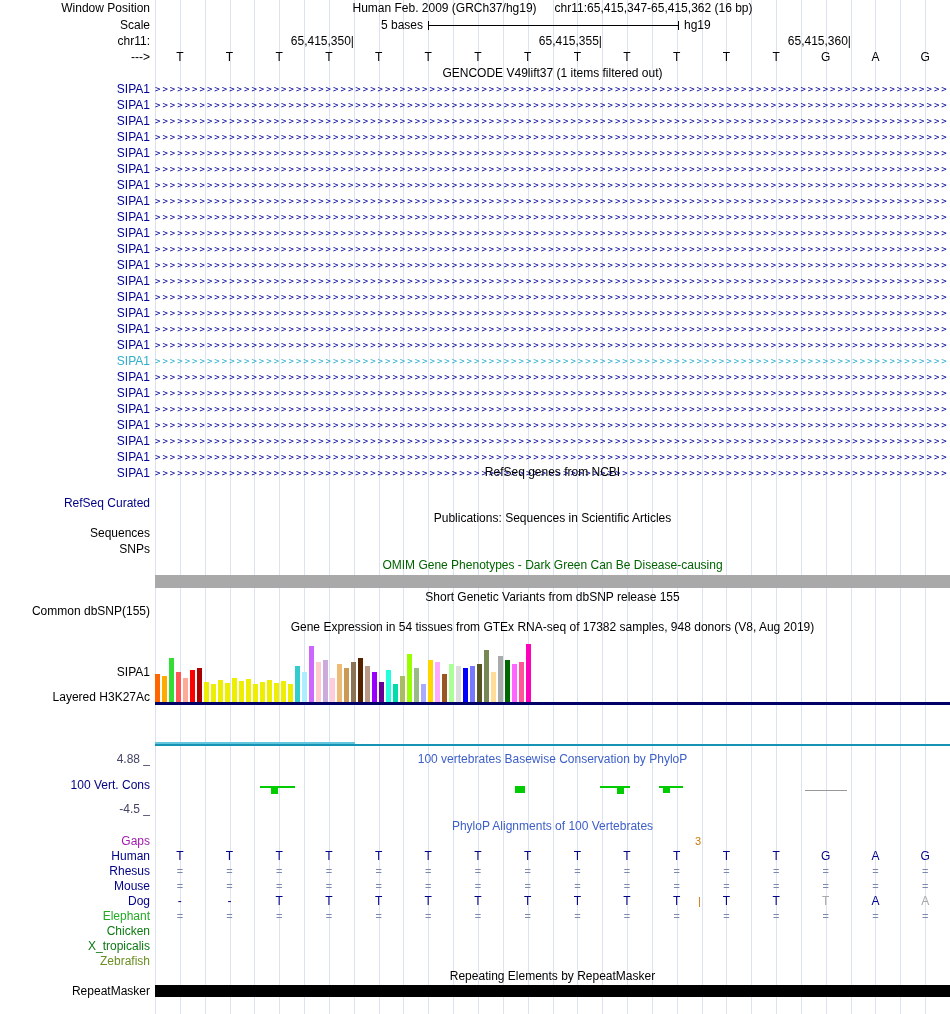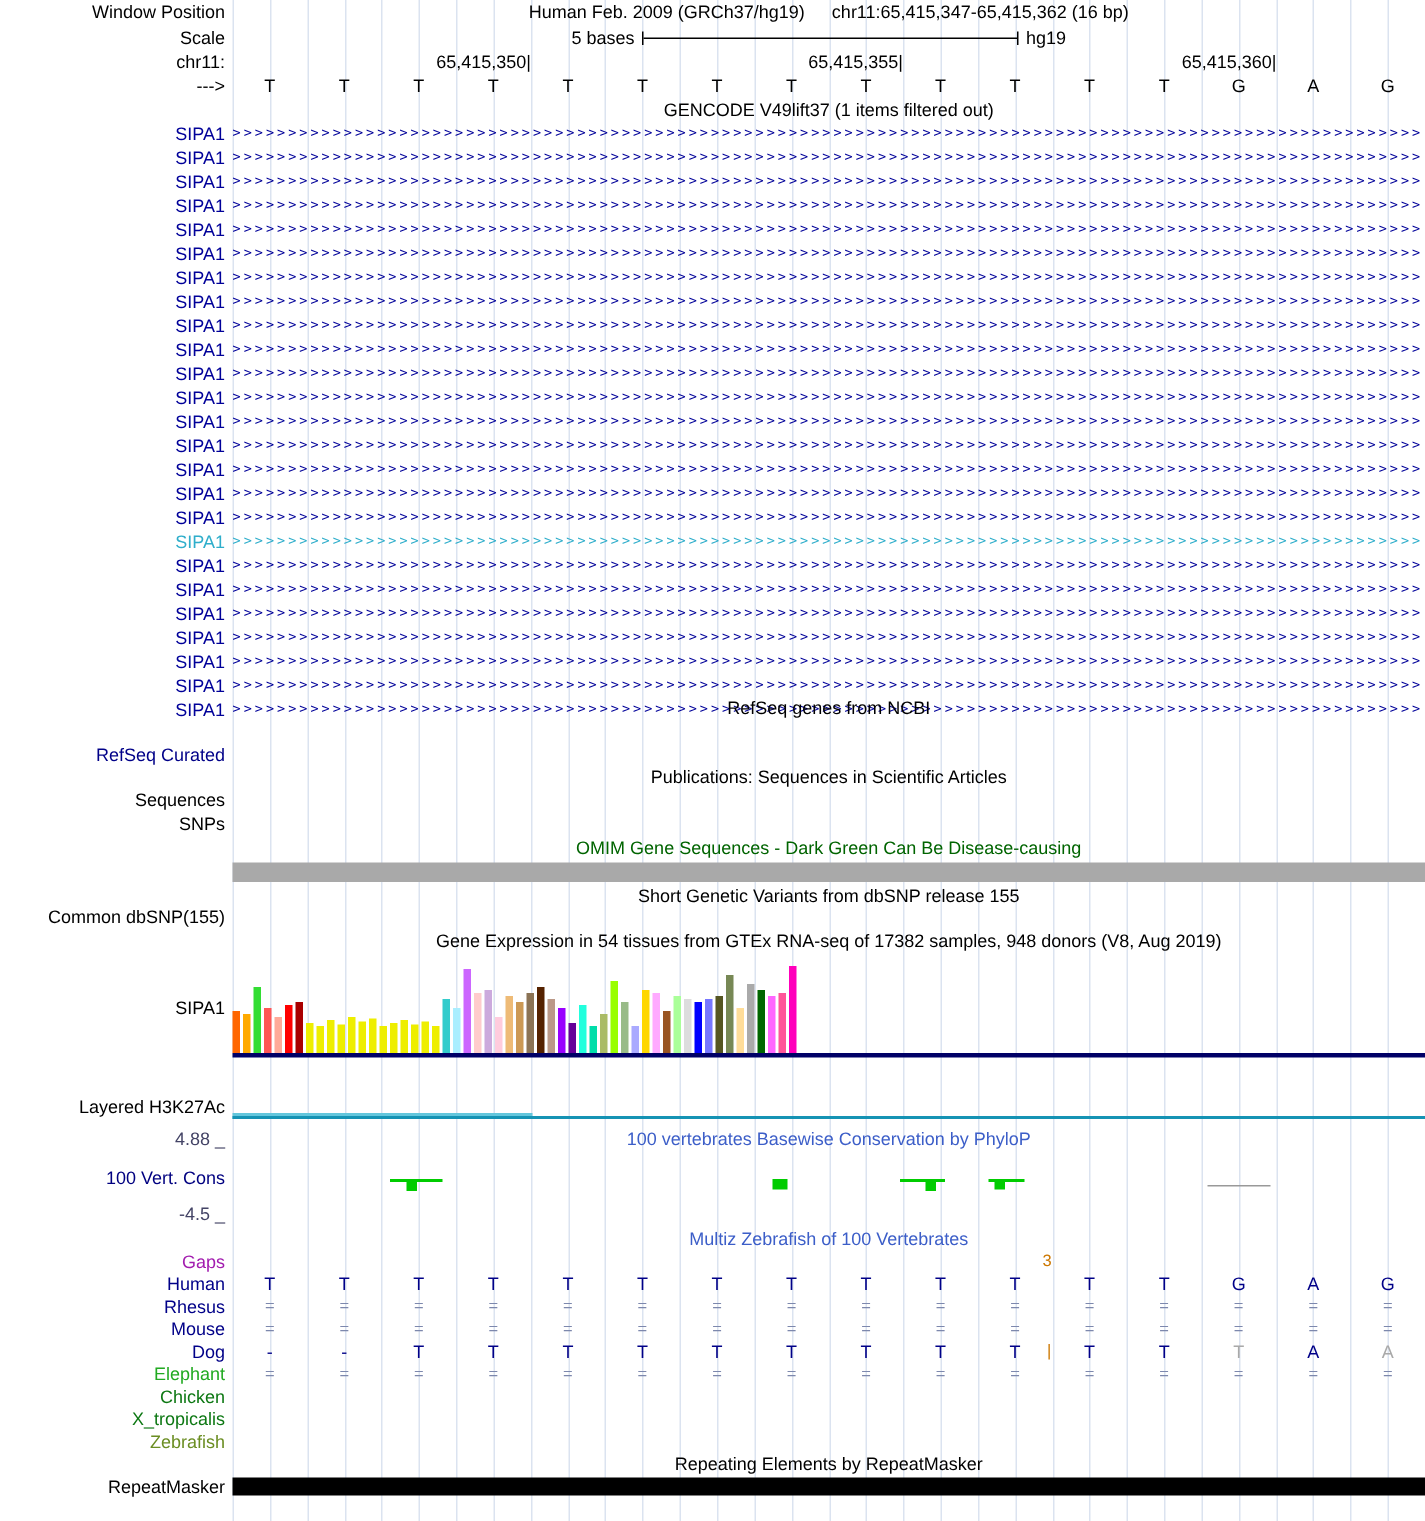--- a/index.html
+++ b/index.html
@@ -231,21 +231,21 @@
     <div class="ctr">Publications: Sequences in Scientific Articles</div>
   </div>
   <div class="hrow" style="top:526px">
     <div class="lbl">Sequences</div>
   </div>
   <div class="hrow" style="top:542px">
     <div class="lbl">SNPs</div>
   </div>
 
   <div class="hrow" style="top:558px">
-    <div class="ctr" style="color: rgb(0, 100, 0);">OMIM Gene Sequences - Dark Green Can Be Disease-causing</div>
+    <div class="ctr" style="color: rgb(0, 100, 0);">OMIM Gene Phenotypes - Dark Green Can Be Disease-causing</div>
   </div>
   <div class="bar-abs" style="left: 155px; top: 575px; width: 795px; height: 13px; background: rgb(169, 169, 169);"></div>
 
   <div class="hrow" style="top:590px">
     <div class="ctr">Short Genetic Variants from dbSNP release 155</div>
   </div>
   <div class="hrow" style="top:604px">
     <div class="lbl">Common dbSNP(155)</div>
   </div>
 
@@ -306,21 +306,21 @@
       <div class="bar" style="height: 52px; background: rgb(119, 136, 85);"></div>
       <div class="bar" style="height: 30px; background: rgb(255, 221, 153);"></div>
       <div class="bar" style="height: 46px; background: rgb(170, 170, 170);"></div>
       <div class="bar" style="height: 42px; background: rgb(0, 102, 0);"></div>
       <div class="bar" style="height: 38px; background: rgb(255, 102, 255);"></div>
       <div class="bar" style="height: 40px; background: rgb(255, 85, 153);"></div>
       <div class="bar" style="height: 58px; background: rgb(255, 0, 187);"></div>
     </div>
   <div class="bar-abs" style="left: 155px; top: 702px; width: 795px; height: 3px; background: rgb(0, 0, 102);"></div>
 
-  <div class="hrow" style="top:731px">
+  <div class="hrow" style="top:690px">
     <div class="lbl">Layered H3K27Ac</div>
   </div>
   <div class="bar-abs" style="left: 155px; top: 742px; width: 200px; height: 4px; background: rgb(99, 198, 220);"></div>
   <div class="bar-abs" style="left: 155px; top: 744px; width: 795px; height: 2px; background: rgb(21, 147, 180);"></div>
 
   <div class="hrow" style="top:752px">
     <div class="lbl" style="color: rgb(68, 68, 102);">4.88 _</div>
     <div class="ctr" style="color: rgb(60, 94, 200);">100 vertebrates Basewise Conservation by PhyloP</div>
   </div>
   <div class="hrow" style="top:778px">
@@ -334,21 +334,21 @@
       <div class="mark" style="left: 462px; top: 20px; width: 7px; height: 6px; background: rgb(0, 204, 0);"></div>
       <div class="mark" style="left: 504px; top: 18px; width: 24px; height: 2px; background: rgb(0, 204, 0);"></div>
       <div class="mark" style="left: 508px; top: 20px; width: 7px; height: 5px; background: rgb(0, 204, 0);"></div>
       <div class="mark" style="left: 650px; top: 22px; width: 42px; height: 1px; background: rgb(153, 153, 153);"></div>
     </div>
   <div class="hrow" style="top:802px">
     <div class="lbl" style="color: rgb(68, 68, 102);">-4.5 _</div>
   </div>
 
   <div class="hrow" style="top:819px">
-    <div class="ctr" style="color: rgb(60, 94, 200);">Multiz Zebrafish of 100 Vertebrates</div>
+    <div class="ctr" style="color: rgb(60, 94, 200);">PhyloP Alignments of 100 Vertebrates</div>
   </div>
   <div id="align-rows">
       <div class="hrow" style="top: 834px;">
         <div class="lbl" style="color: #a21caf;">Gaps</div>
         <div class="cells">
           <div class="cell" style="color: rgb(0, 0, 136);"></div>
           <div class="cell" style="color: rgb(0, 0, 136);"></div>
           <div class="cell" style="color: rgb(0, 0, 136);"></div>
           <div class="cell" style="color: rgb(0, 0, 136);"></div>
           <div class="cell" style="color: rgb(0, 0, 136);"></div>

